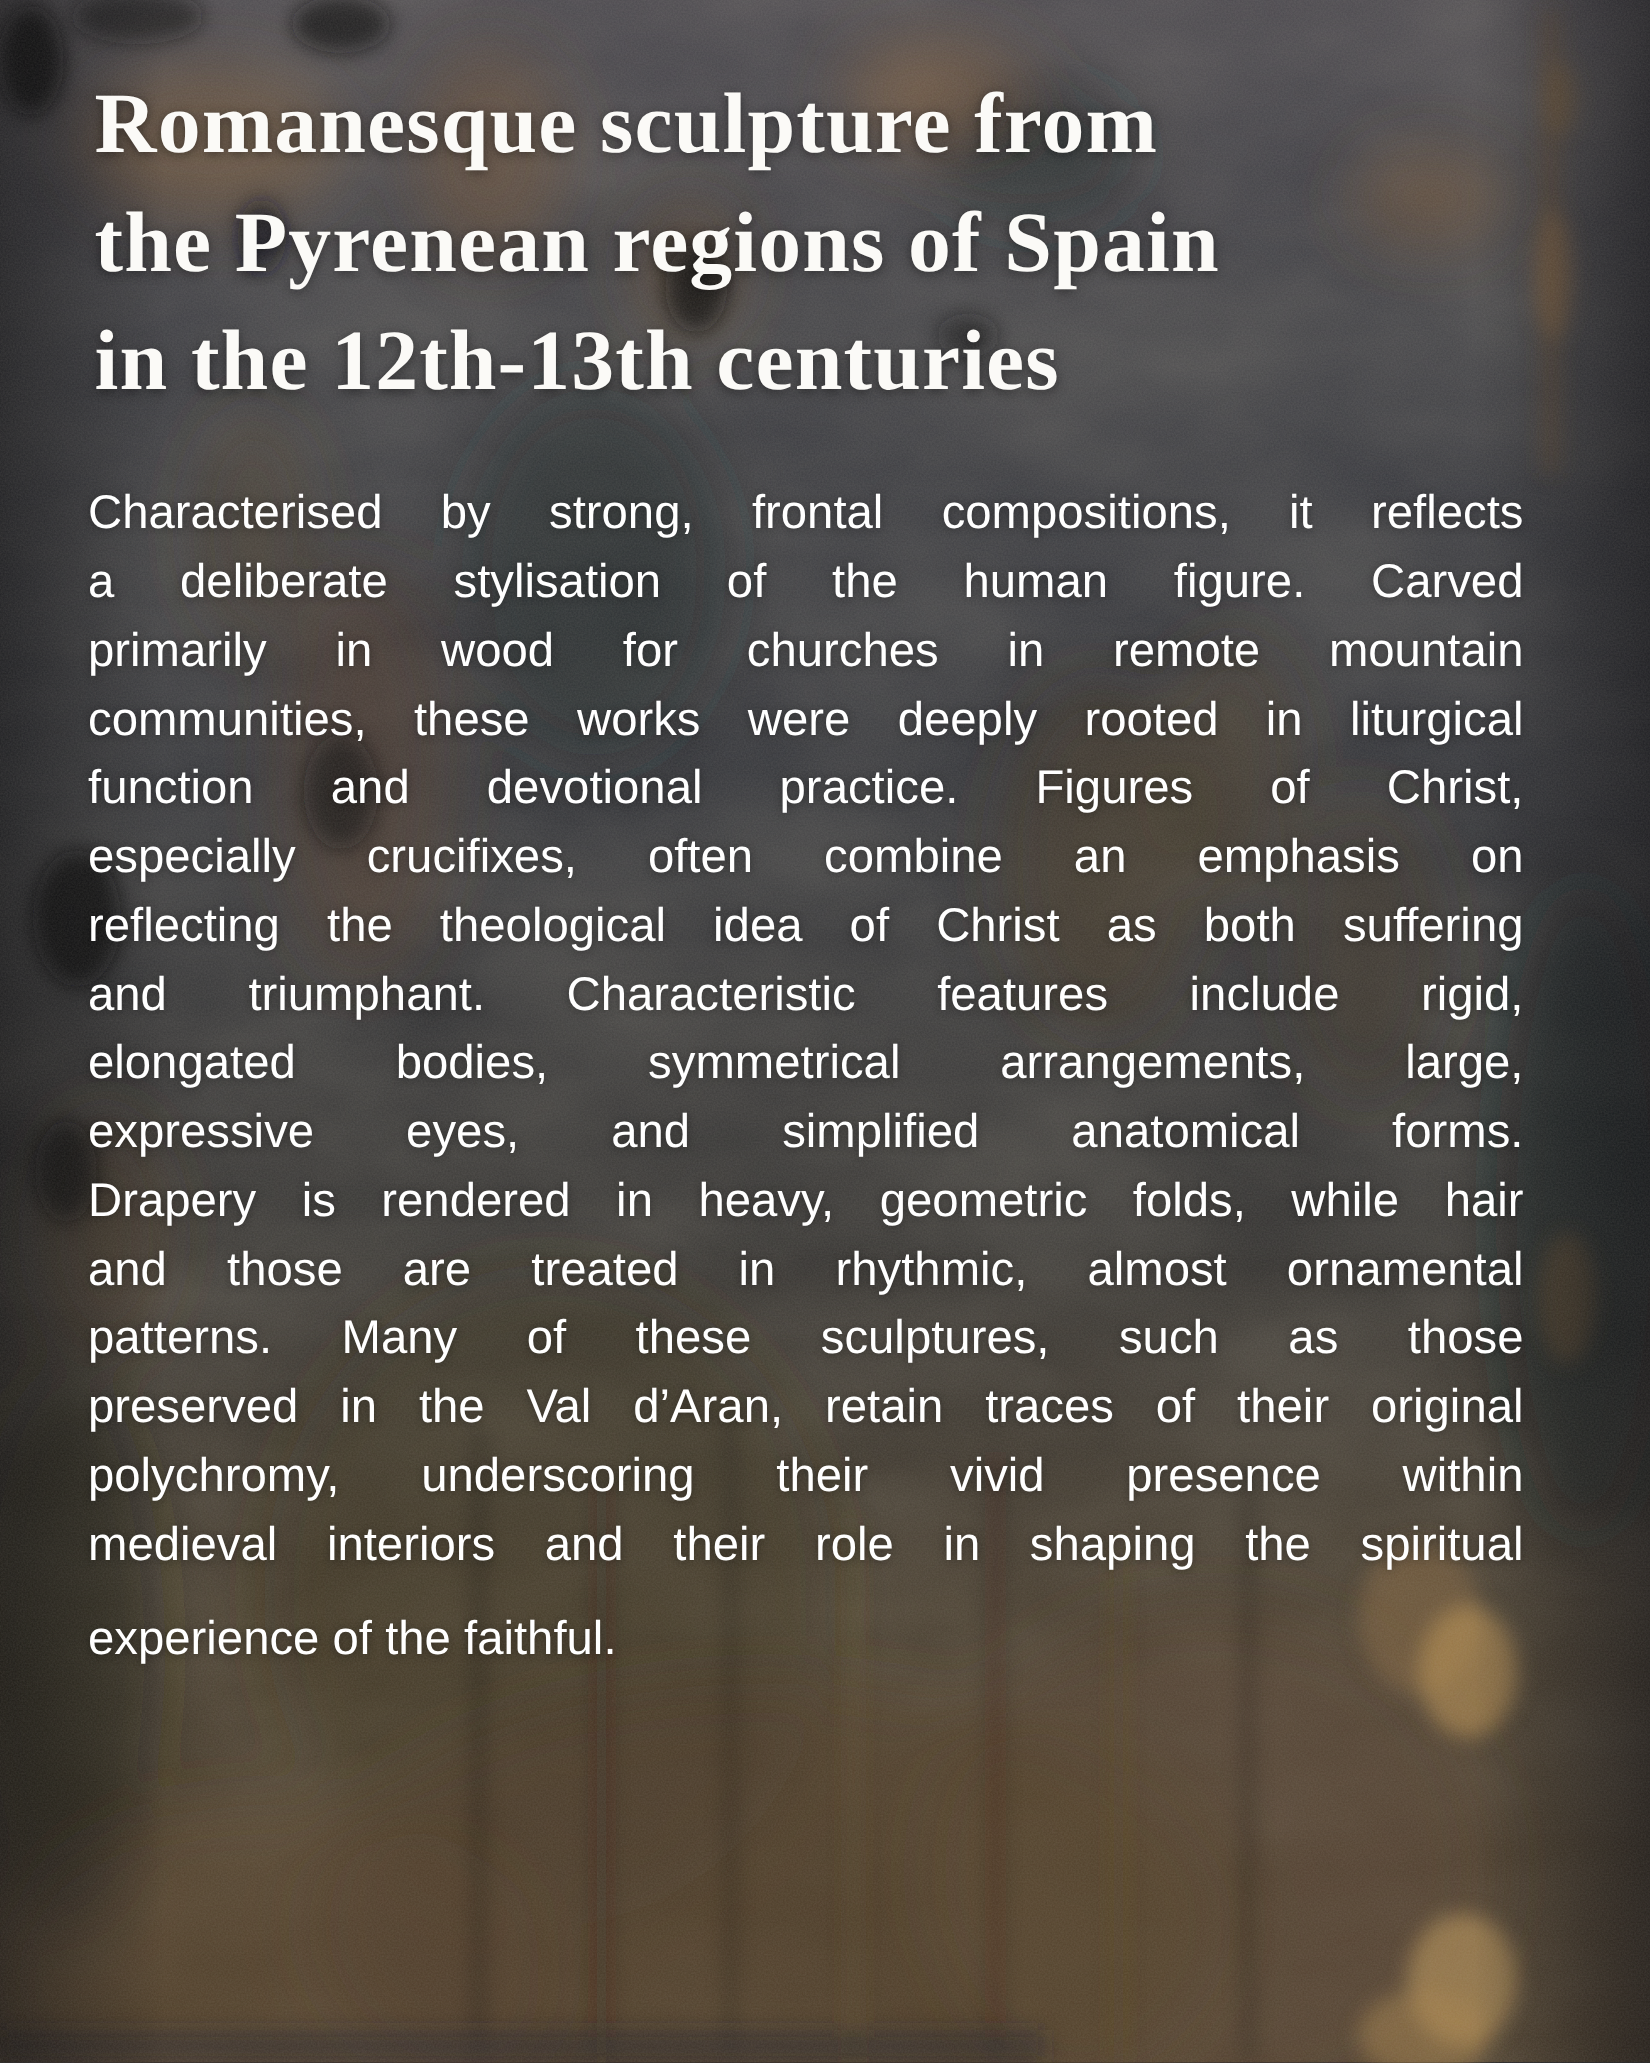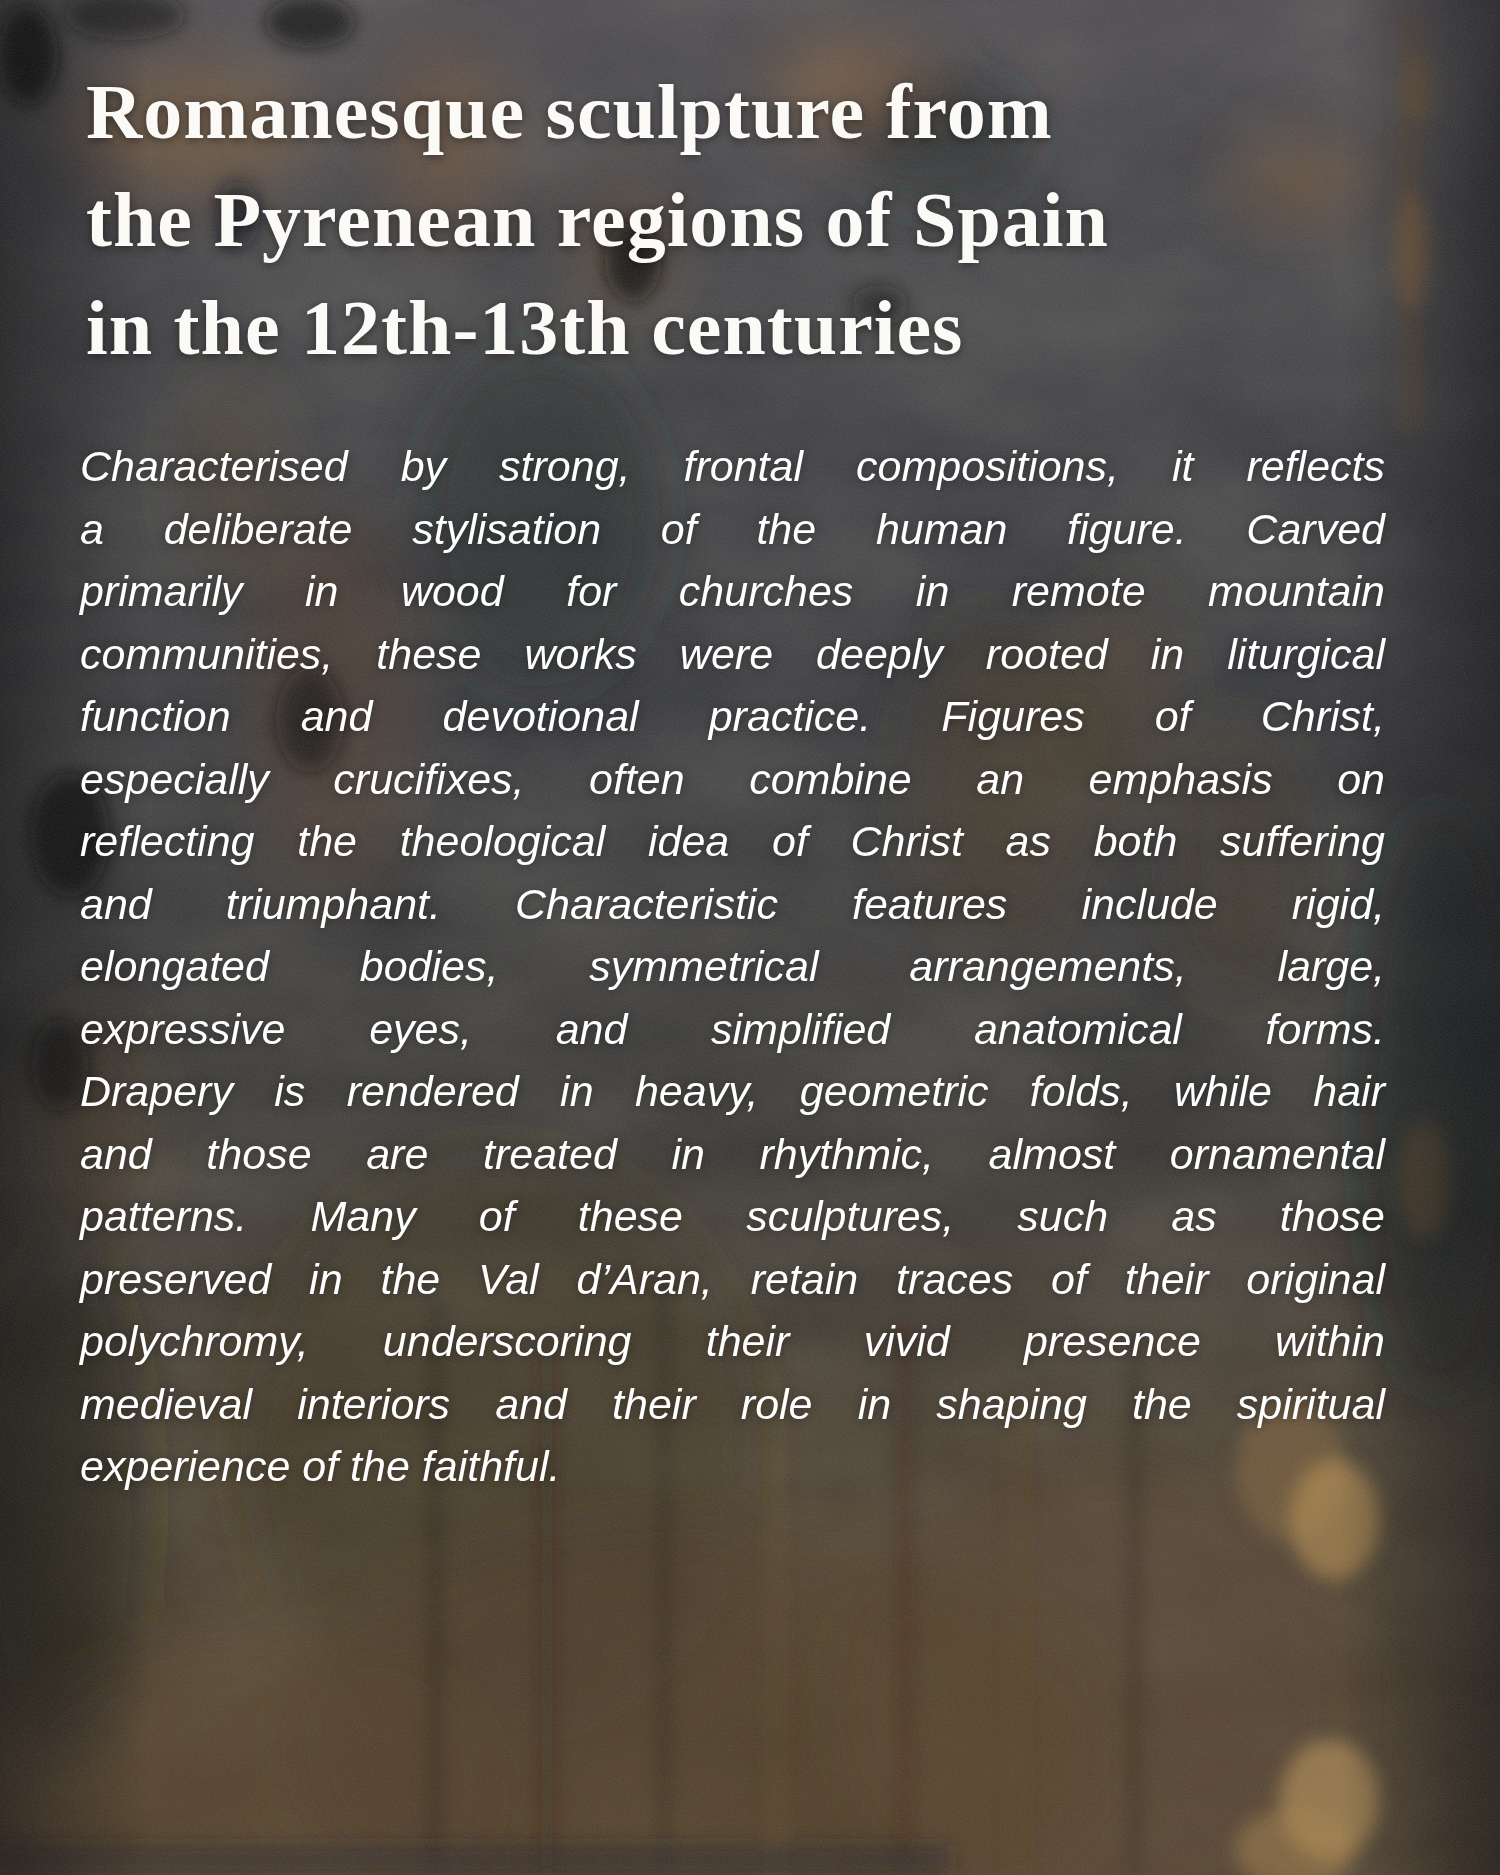--- a/index.html
+++ b/index.html
@@ -44,24 +44,24 @@
     font-family: "Liberation Sans", "DejaVu Sans", sans-serif;
     font-weight: 400;
     font-size: 43px;
     line-height: 62.5px;
     color: var(--body-text, #ffffff);
     text-shadow: 0 1px 8px rgba(0,0,0,0.4);
   }
   .body-line {
     text-align: justify;
     text-align-last: justify;
-    font-style: italic;
   }
   .body-line.last {
     text-align-last: left;
+    margin-top: 24px;
   }
 </style>
 </head>
 <body>
 
 <div class="page">
 
   <svg class="texture" viewBox="0 0 1500 1875" preserveAspectRatio="none" aria-hidden="true">
     <defs>
       <linearGradient id="bg" x1="0" y1="0" x2="0" y2="1">

